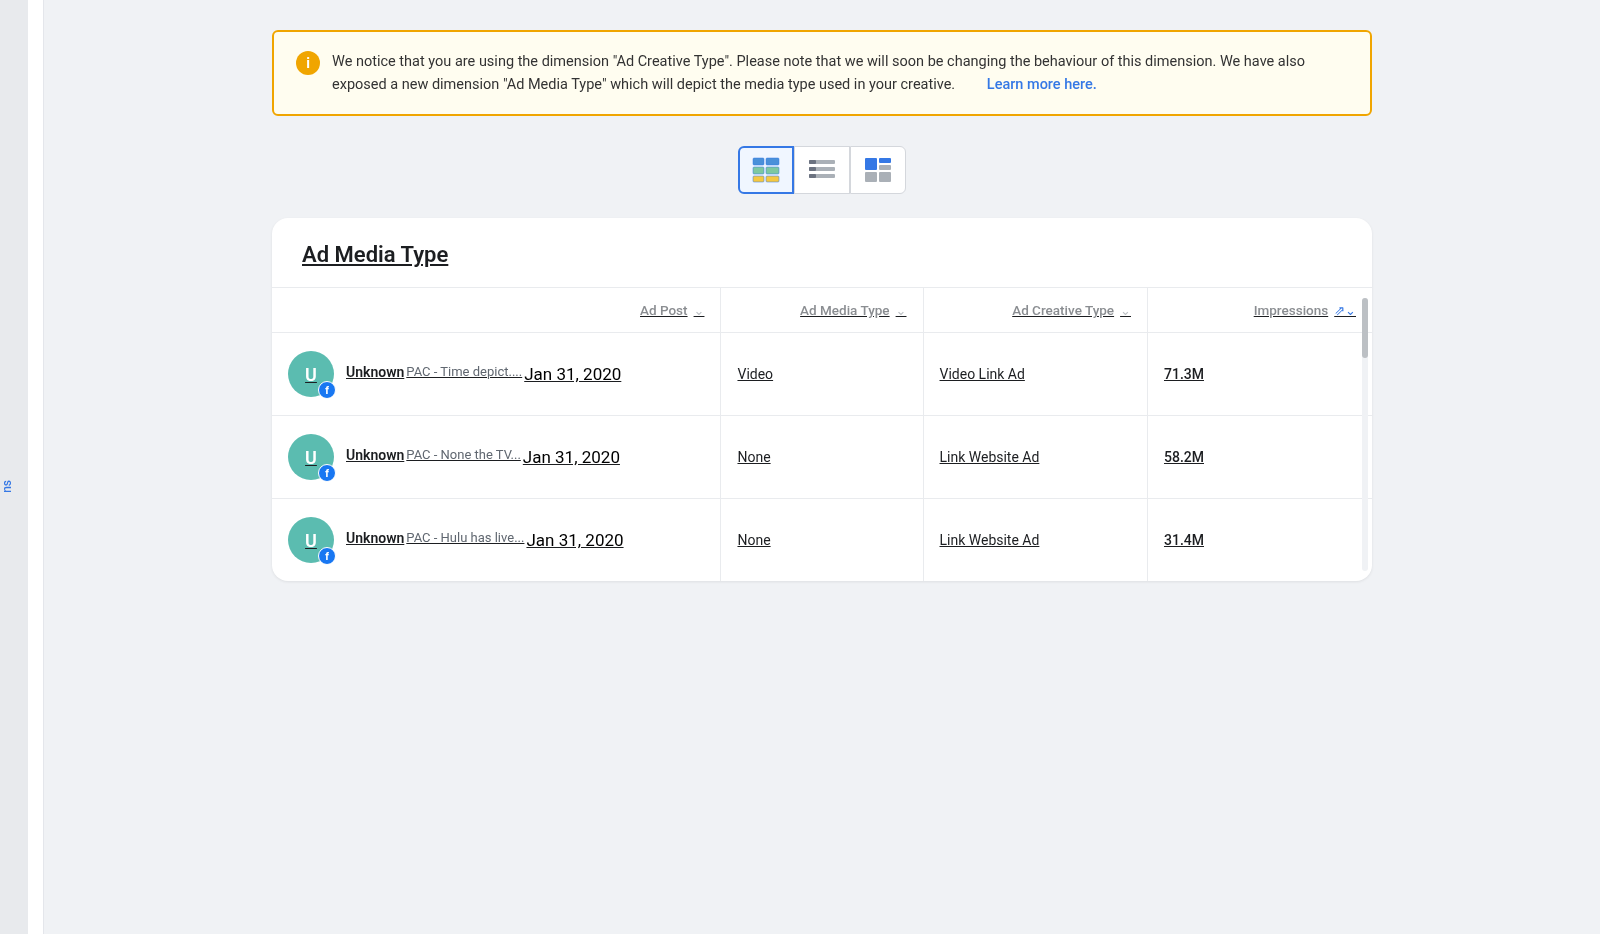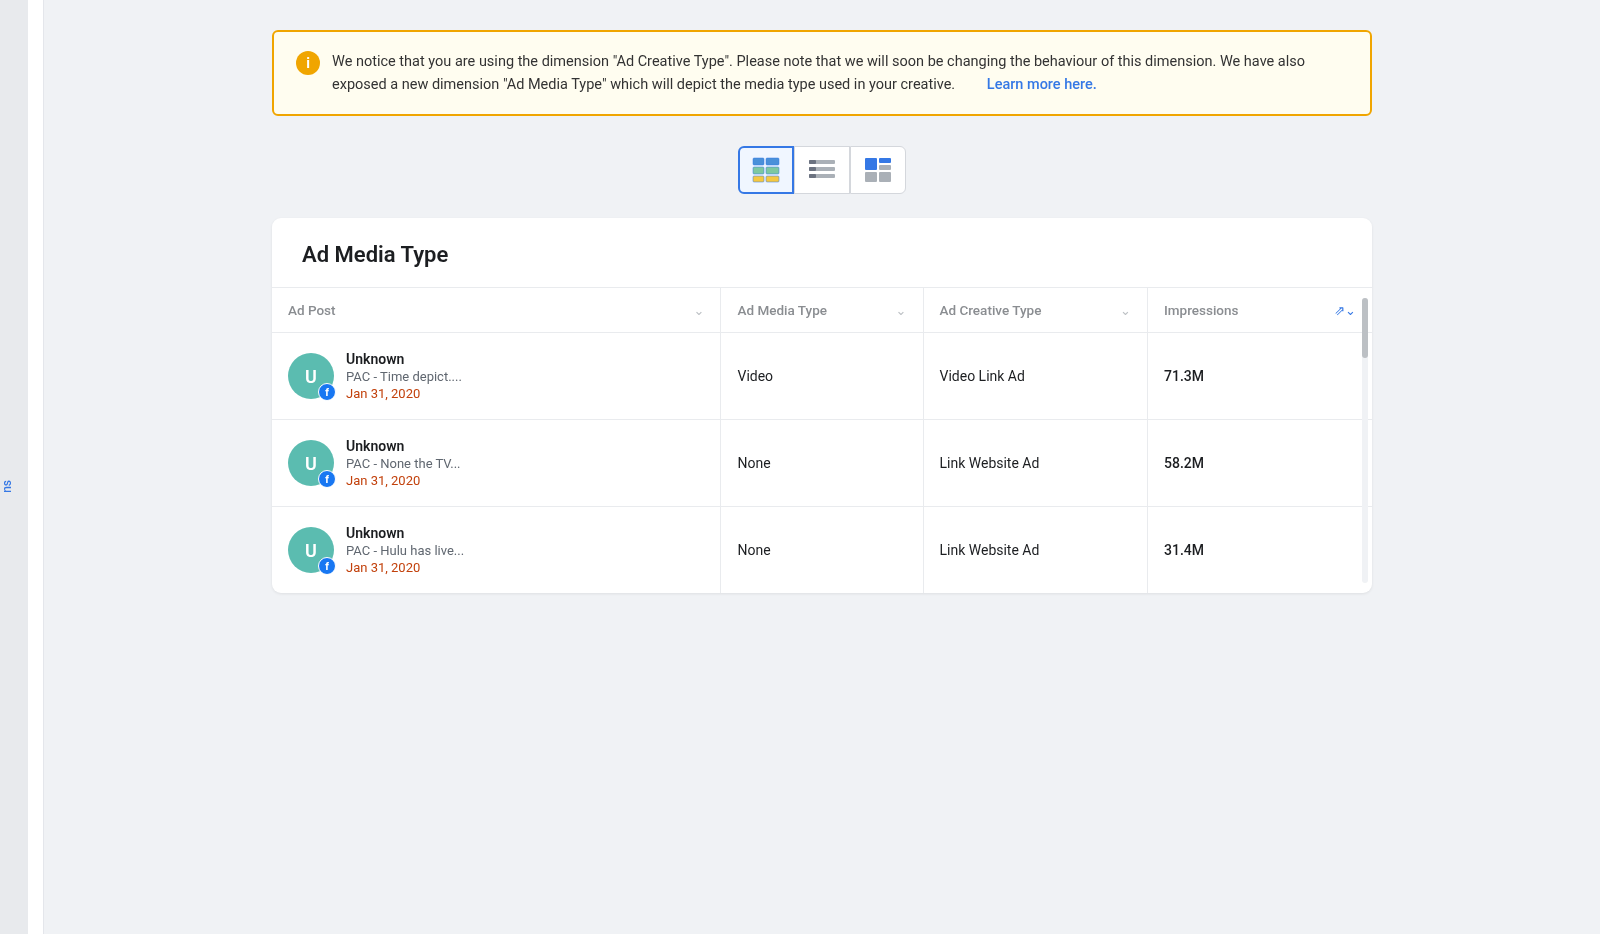--- a/index.html
+++ b/index.html
@@ -96,25 +96,26 @@
 
     
     .icon-grid {
       width: 28px;
       height: 26px;
     }
 
     
     .table-card {
       background: #fff;
-      border-radius: 9px;
+      border-radius: 16px;
       width: 100%;
       max-width: 1100px;
       box-shadow: 0 1px 3px rgba(0,0,0,0.08);
       overflow: hidden;
+      text-decoration: underline;
     }
 
     .table-card-title {
       font-size: 22px;
       font-weight: 600;
       color: #1c1e21;
       padding: 24px 30px 20px;
       border-bottom: 1px solid #e9ebee;
     }
 
@@ -145,20 +146,21 @@
       font-size: 14px;
       color: #1c1e21;
     }
     .data-table td:last-child { border-right: none; }
     .data-table tr:last-child td { border-bottom: none; }
 
     .th-content {
       display: flex;
       align-items: flex-end;
       gap: 6px;
+      text-align: right;
     }
     .th-label { flex: 1; }
     .sort-icon {
       color: #bcc0c4;
       font-size: 13px;
     }
     .sort-icon-active { color: #3578e5; }
 
     
     .ad-post-cell {
@@ -193,35 +195,35 @@
       display: flex;
       align-items: center;
       justify-content: center;
       color: #fff;
       font-size: 10px;
       font-weight: 800;
       border: 1.5px solid #fff;
     }
     .ad-post-info {
       display: flex;
-      flex-direction: column;
+      flex-direction: row;
       gap: 2px;
     }
     .ad-post-name {
       font-weight: 600;
       font-size: 14px;
       color: #1c1e21;
     }
     .ad-post-desc {
       font-size: 13px;
       color: #606770;
     }
     .ad-post-date {
-      font-size: 13px;
-      color: #c2410c;
+      font-size: 17px;
+      color: #000000;
     }
 
     
     .table-scroll-container {
       position: relative;
       overflow: hidden;
     }
     .scroll-track {
       position: absolute;
       right: 4px;

